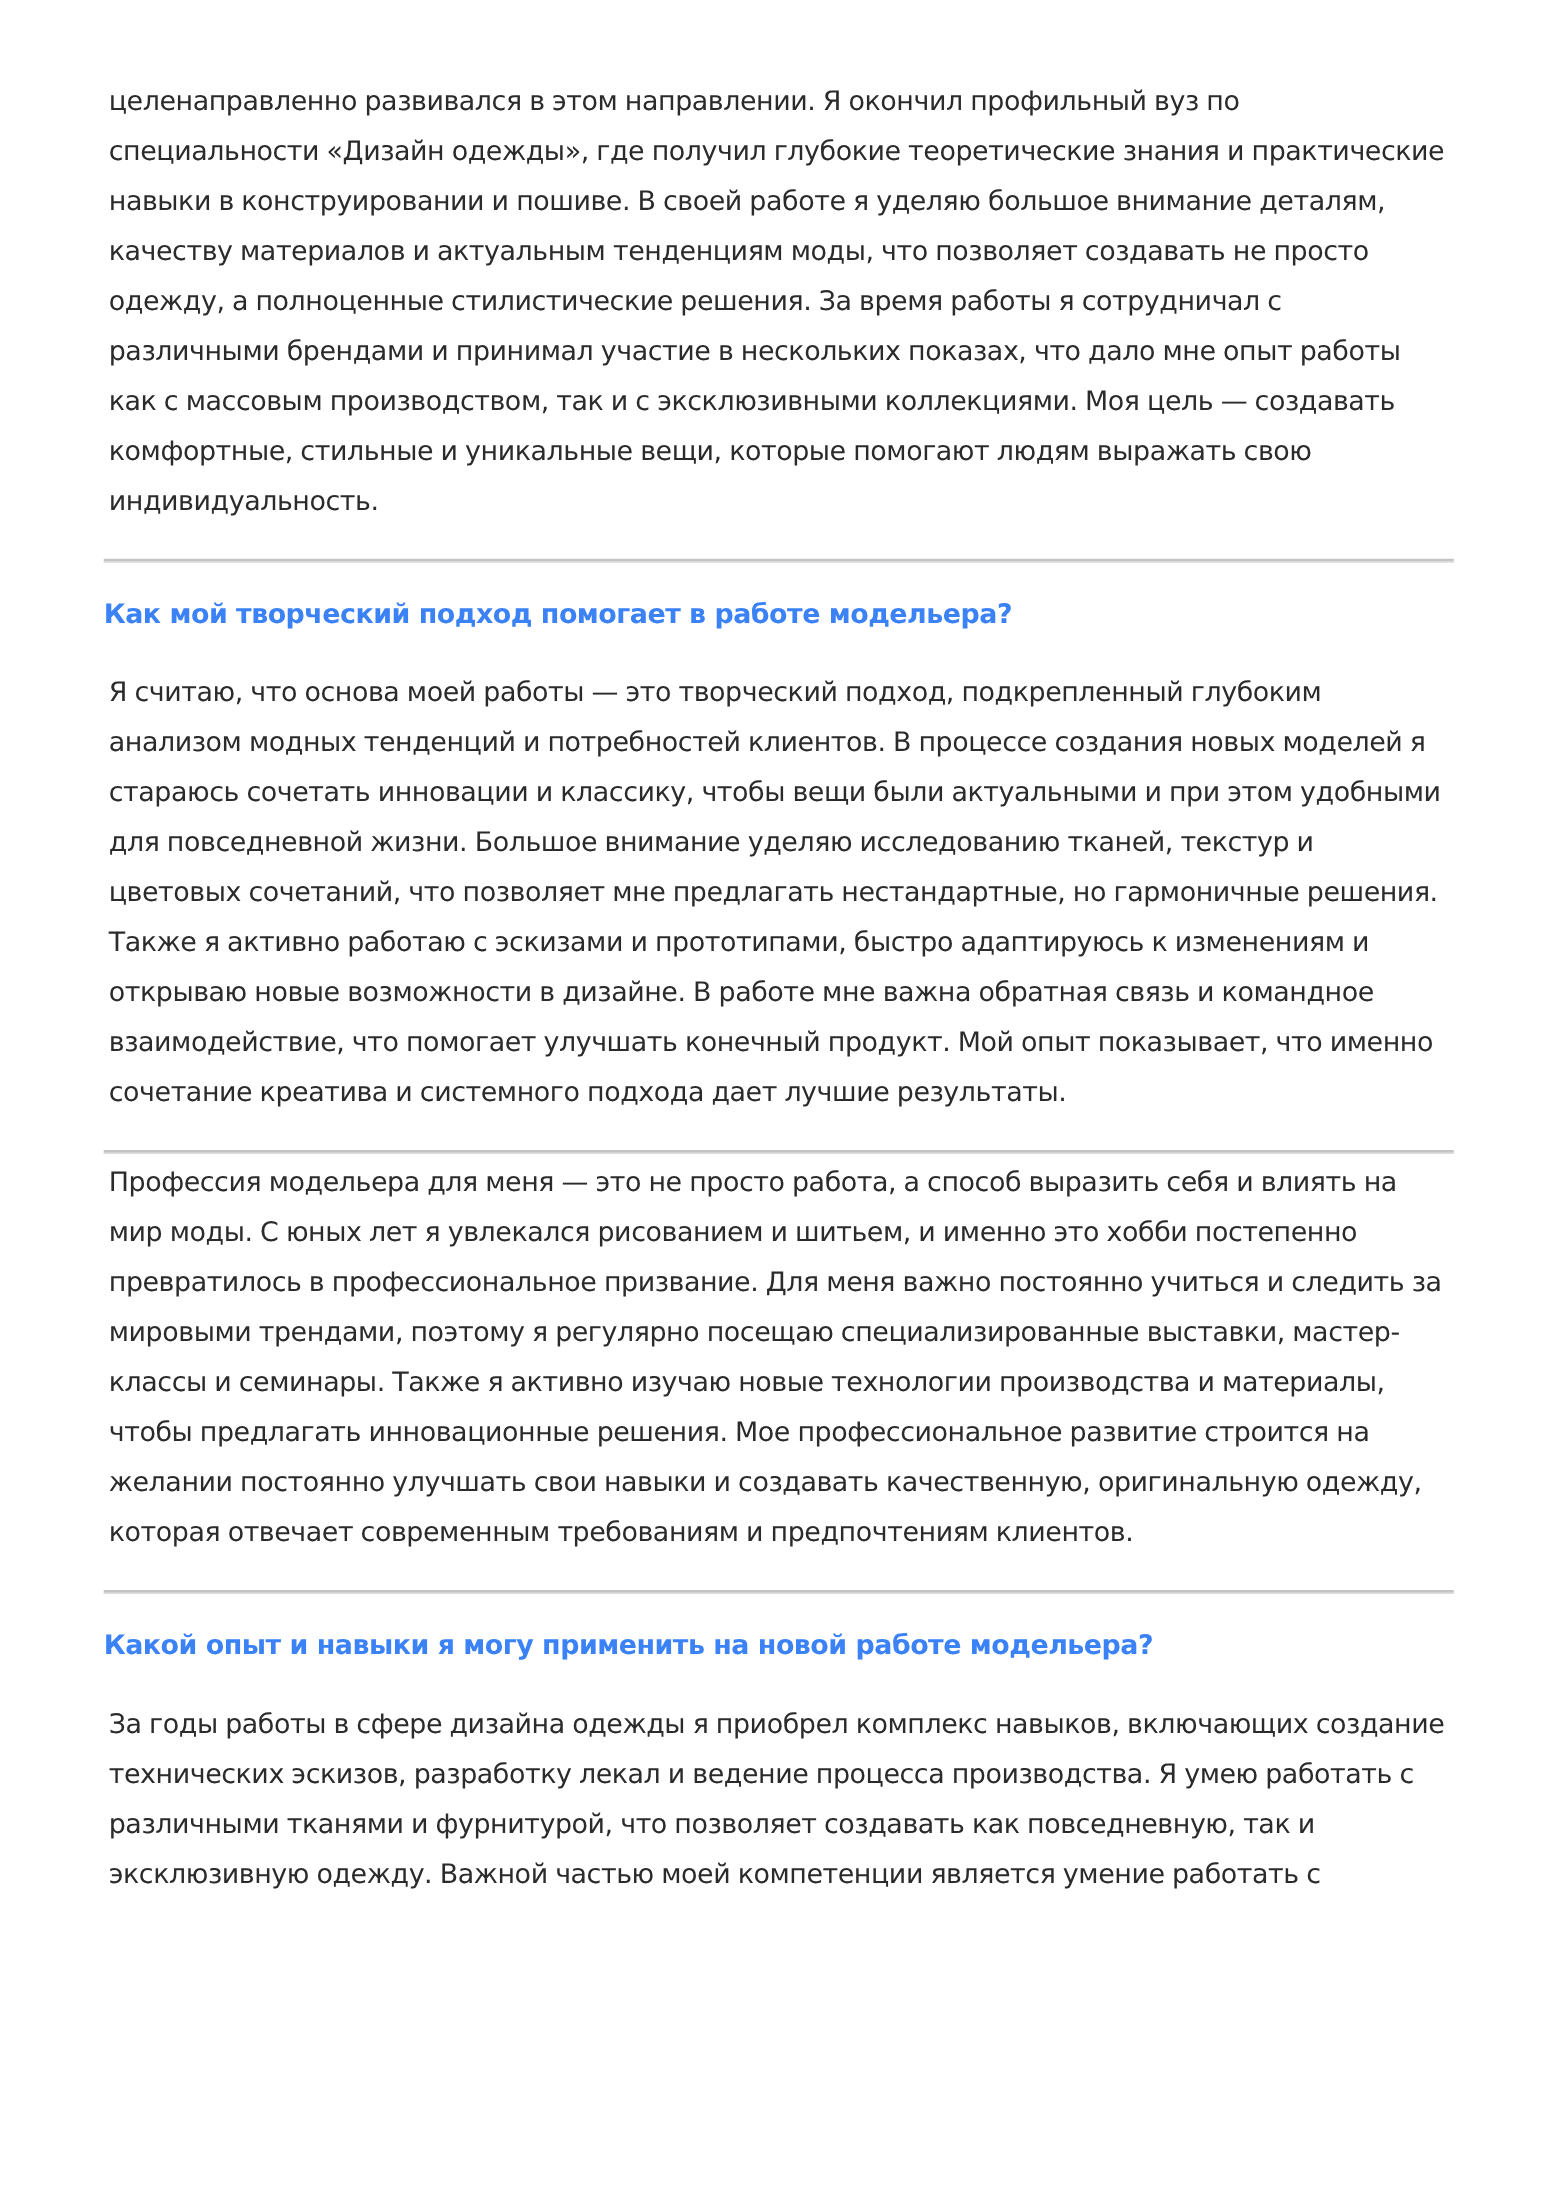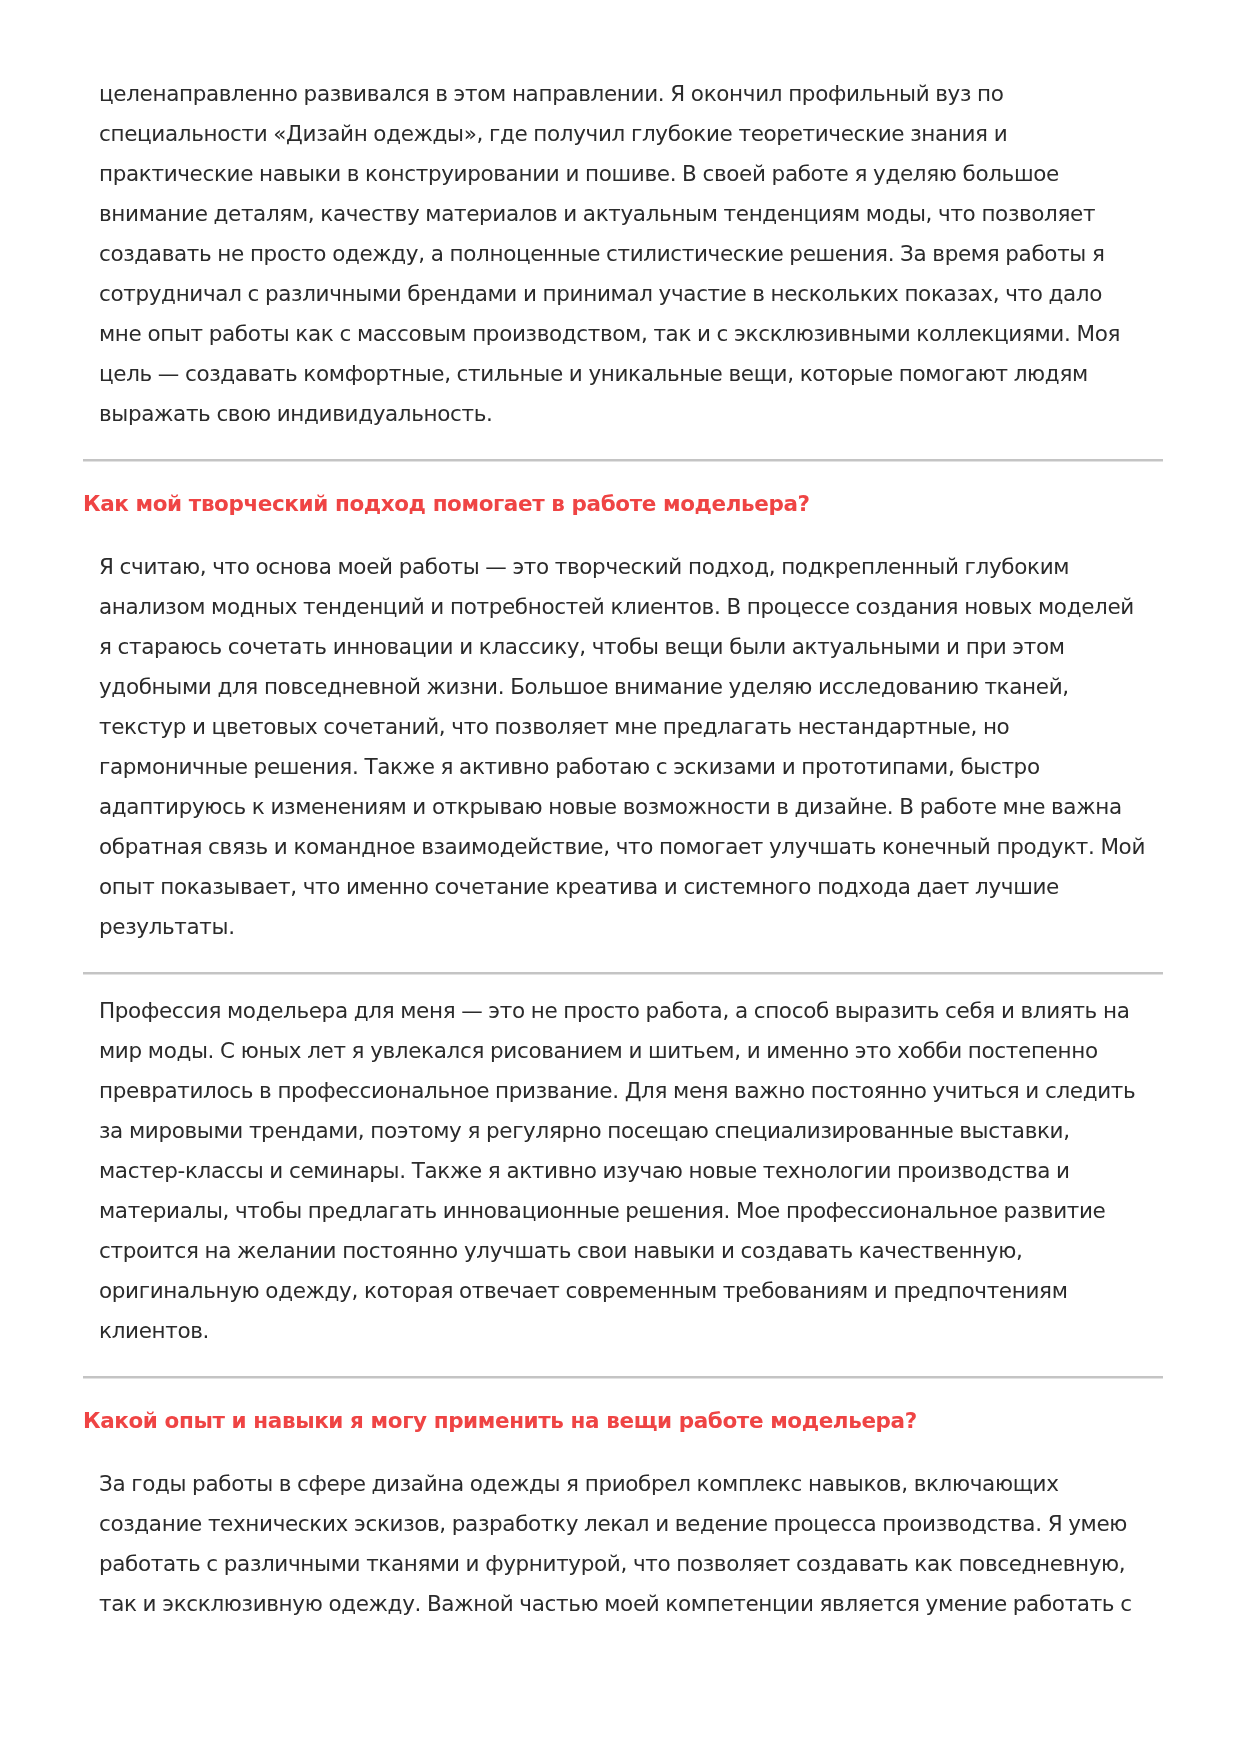--- a/index.html
+++ b/index.html
@@ -17,54 +17,54 @@
     }
     .content {
       position: absolute;
       left: 83px;
       top: 58px;
       width: 1080px;
     }
     .para {
       font-size: 21.5px;
       line-height: 40px;
-      margin: 16px;
+      margin: 4px;
       letter-spacing: -0.35px;
       word-spacing: -0.5px;
       color: #2b2b2b;
     }
     .divider {
       height: 2px;
       background: #c4c4c4;
       border-bottom: 1px solid #e2e2e2;
       margin: 25px 0 0 0;
     }
     .heading {
       font-size: 21.5px;
       font-weight: bold;
       line-height: 30px;
       margin: 27px 0 28px 0;
       letter-spacing: -0.4px;
-      color: #ef4444;
+      color: #3b82f6;
     }
   </style>
 </head>
 <body>
 
 <div class="content">
 
   <p class="para">целенаправленно развивался в этом направлении. Я окончил профильный вуз по специальности «Дизайн одежды», где получил глубокие теоретические знания и практические навыки в конструировании и пошиве. В своей работе я уделяю большое внимание деталям, качеству материалов и актуальным тенденциям моды, что позволяет создавать не просто одежду, а полноценные стилистические решения. За время работы я сотрудничал с различными брендами и принимал участие в нескольких показах, что дало мне опыт работы как с массовым производством, так и с эксклюзивными коллекциями. Моя цель — создавать комфортные, стильные и уникальные вещи, которые помогают людям выражать свою индивидуальность.</p>
 
   <div class="divider"></div>
 
   <h2 class="heading">Как мой творческий подход помогает в работе модельера?</h2>
   <p class="para">Я считаю, что основа моей работы — это творческий подход, подкрепленный глубоким анализом модных тенденций и потребностей клиентов. В процессе создания новых моделей я стараюсь сочетать инновации и классику, чтобы вещи были актуальными и при этом удобными для повседневной жизни. Большое внимание уделяю исследованию тканей, текстур и цветовых сочетаний, что позволяет мне предлагать нестандартные, но гармоничные решения. Также я активно работаю с эскизами и прототипами, быстро адаптируюсь к изменениям и открываю новые возможности в дизайне. В работе мне важна обратная связь и командное взаимодействие, что помогает улучшать конечный продукт. Мой опыт показывает, что именно сочетание креатива и системного подхода дает лучшие результаты.</p>
 
   <div class="divider"></div>
 
   <p class="para">Профессия модельера для меня — это не просто работа, а способ выразить себя и влиять на мир моды. С юных лет я увлекался рисованием и шитьем, и именно это хобби постепенно превратилось в профессиональное призвание. Для меня важно постоянно учиться и следить за мировыми трендами, поэтому я регулярно посещаю специализированные выставки, мастер-классы и семинары. Также я активно изучаю новые технологии производства и материалы, чтобы предлагать инновационные решения. Мое профессиональное развитие строится на желании постоянно улучшать свои навыки и создавать качественную, оригинальную одежду, которая отвечает современным требованиям и предпочтениям клиентов.</p>
 
   <div class="divider"></div>
 
-  <h2 class="heading">Какой опыт и навыки я могу применить на вещи работе модельера?</h2>
+  <h2 class="heading">Какой опыт и навыки я могу применить на новой работе модельера?</h2>
   <p class="para">За годы работы в сфере дизайна одежды я приобрел комплекс навыков, включающих создание технических эскизов, разработку лекал и ведение процесса производства. Я умею работать с различными тканями и фурнитурой, что позволяет создавать как повседневную, так и эксклюзивную одежду. Важной частью моей компетенции является умение работать с</p>
 
 </div>
 
 </body></html>

